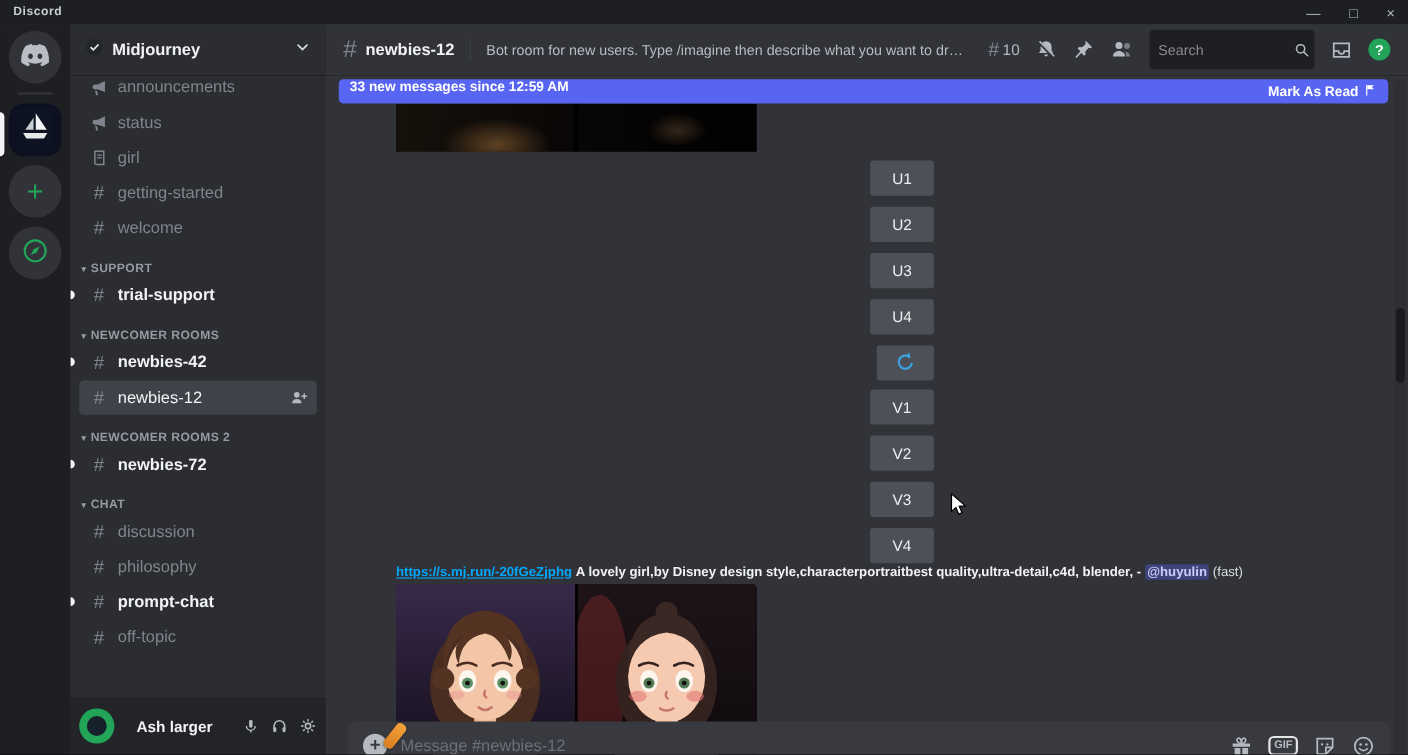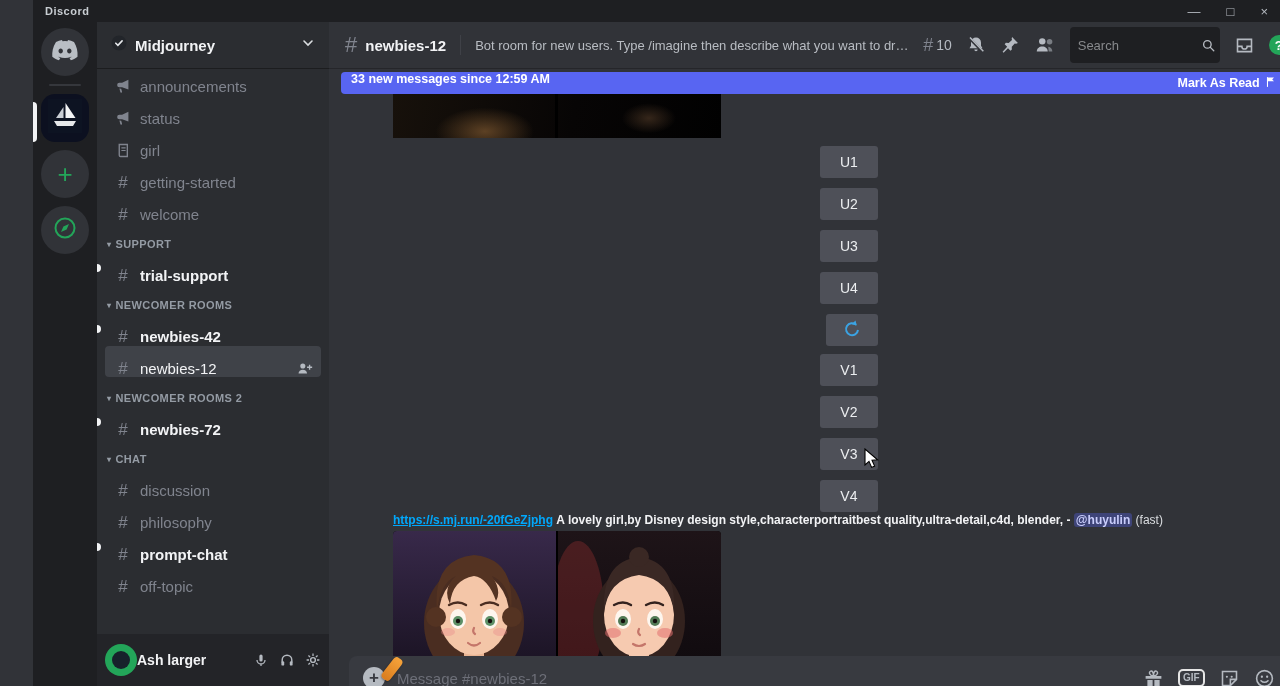--- a/index.html
+++ b/index.html
@@ -1,18 +1,18 @@
 <!DOCTYPE html>
 <html><head>
 <meta charset="utf-8">
 <style>
   * { margin:0; padding:0; box-sizing:border-box; }
   html,body { background:#000; }
   body { font-family:"Liberation Sans", sans-serif; }
-  .app { position:relative; width:1280px; height:686px; overflow:hidden; background:#313338; color:#dbdee1;padding-left:33px; }
+  .app { position:relative; width:1280px; height:686px; overflow:hidden; background:#313338; color:#dbdee1; }
 
   
   .titlebar { height:22px; background:#1e1f22; display:flex; align-items:center; padding:0 12px; }
   .app-title { font-size:11px; font-weight:bold; color:#c8cdd2; letter-spacing:.5px; }
   .win-controls { margin-left:auto; display:flex; gap:26px; color:#b5bac1; font-size:13px; line-height:1; }
   .win-controls span { cursor:pointer; }
 
   .body-row { display:flex; height:664px; }
 
   
@@ -23,30 +23,30 @@
   .rail-pill { position:absolute; left:0; top:80px; width:4px; height:40px; background:#f2f3f5; border-radius:0 4px 4px 0; }
   .green-glyph { color:#23a559; font-size:26px; line-height:1; font-weight:400; }
 
   
   .sidebar { width:232px; background:#2b2d31; position:relative; flex-shrink:0; display:flex; flex-direction:column; }
   .server-header { height:46px; display:flex; align-items:center; gap:8px; padding:0 14px; box-shadow:0 1px 0 rgba(0,0,0,.35); cursor:pointer; z-index:2; }
   .server-name { font-size:15px; font-weight:bold; color:#f2f3f5; flex:1; }
   .channel-scroll { flex:1; overflow:hidden; padding-top:4px; }
   .section { display:flex; align-items:center; gap:4px; padding:14px 8px 2px 10px; color:#949ba4; font-size:11px; font-weight:bold; letter-spacing:.4px; cursor:pointer; }
   .section .chev { font-size:8px; }
-  .channel { height:31px; margin:1px 8px; padding:0 8px; border-radius:4px; display:flex; align-items:flex-end; gap:7px; color:#80848e; font-size:15px; cursor:pointer; position:relative; }
+  .channel { height:31px; margin:1px 8px; padding:0 8px; border-radius:4px; display:flex; align-items:center; gap:7px; color:#80848e; font-size:15px; cursor:pointer; position:relative; }
   .channel.unread { color:#f2f3f5; font-weight:600; }
   .channel.active { background:#3f4248; color:#f2f3f5; }
   .channel.clipped-top { margin-top:-8px; }
   .cicon { width:20px; display:flex; justify-content:center; color:#80848e; flex-shrink:0; }
   .hash-glyph { font-size:17px; line-height:1; color:#80848e; font-weight:400; }
   .unread-dot { position:absolute; left:-8px; top:11px; width:4px; height:8px; background:#f2f3f5; border-radius:0 4px 4px 0; }
   .invite-btn { margin-left:auto; color:#b5bac1; display:flex; }
 
-  .user-area { position:absolute; left:0; right:0; bottom:0; height:52px; background:#232428; display:flex; align-items:center; padding:0 8px; gap:0; z-index:3; }
+  .user-area { position:absolute; left:0; right:0; bottom:0; height:52px; background:#232428; display:flex; align-items:center; padding:0 8px; gap:20px; z-index:3; }
   .avatar { width:32px; height:32px; border-radius:50%; background:#23a559; display:flex; align-items:center; justify-content:center; flex-shrink:0; }
   .avatar-inner { width:18px; height:18px; border-radius:50%; background:#17212b; }
   .user-name { font-size:14px; font-weight:600; color:#f2f3f5; flex:1; }
   .user-icons { display:flex; gap:10px; color:#b5bac1; }
 
   
   .chat { flex:1; position:relative; display:flex; flex-direction:column; background:#313338; }
   .chat-header { height:46px; display:flex; align-items:center; gap:8px; padding:0 16px; box-shadow:0 1px 0 rgba(0,0,0,.24); z-index:4; }
   .chat-header .hash-glyph { font-size:22px; }
   .chan-title { font-size:15px; font-weight:bold; color:#f2f3f5; white-space:nowrap; }

